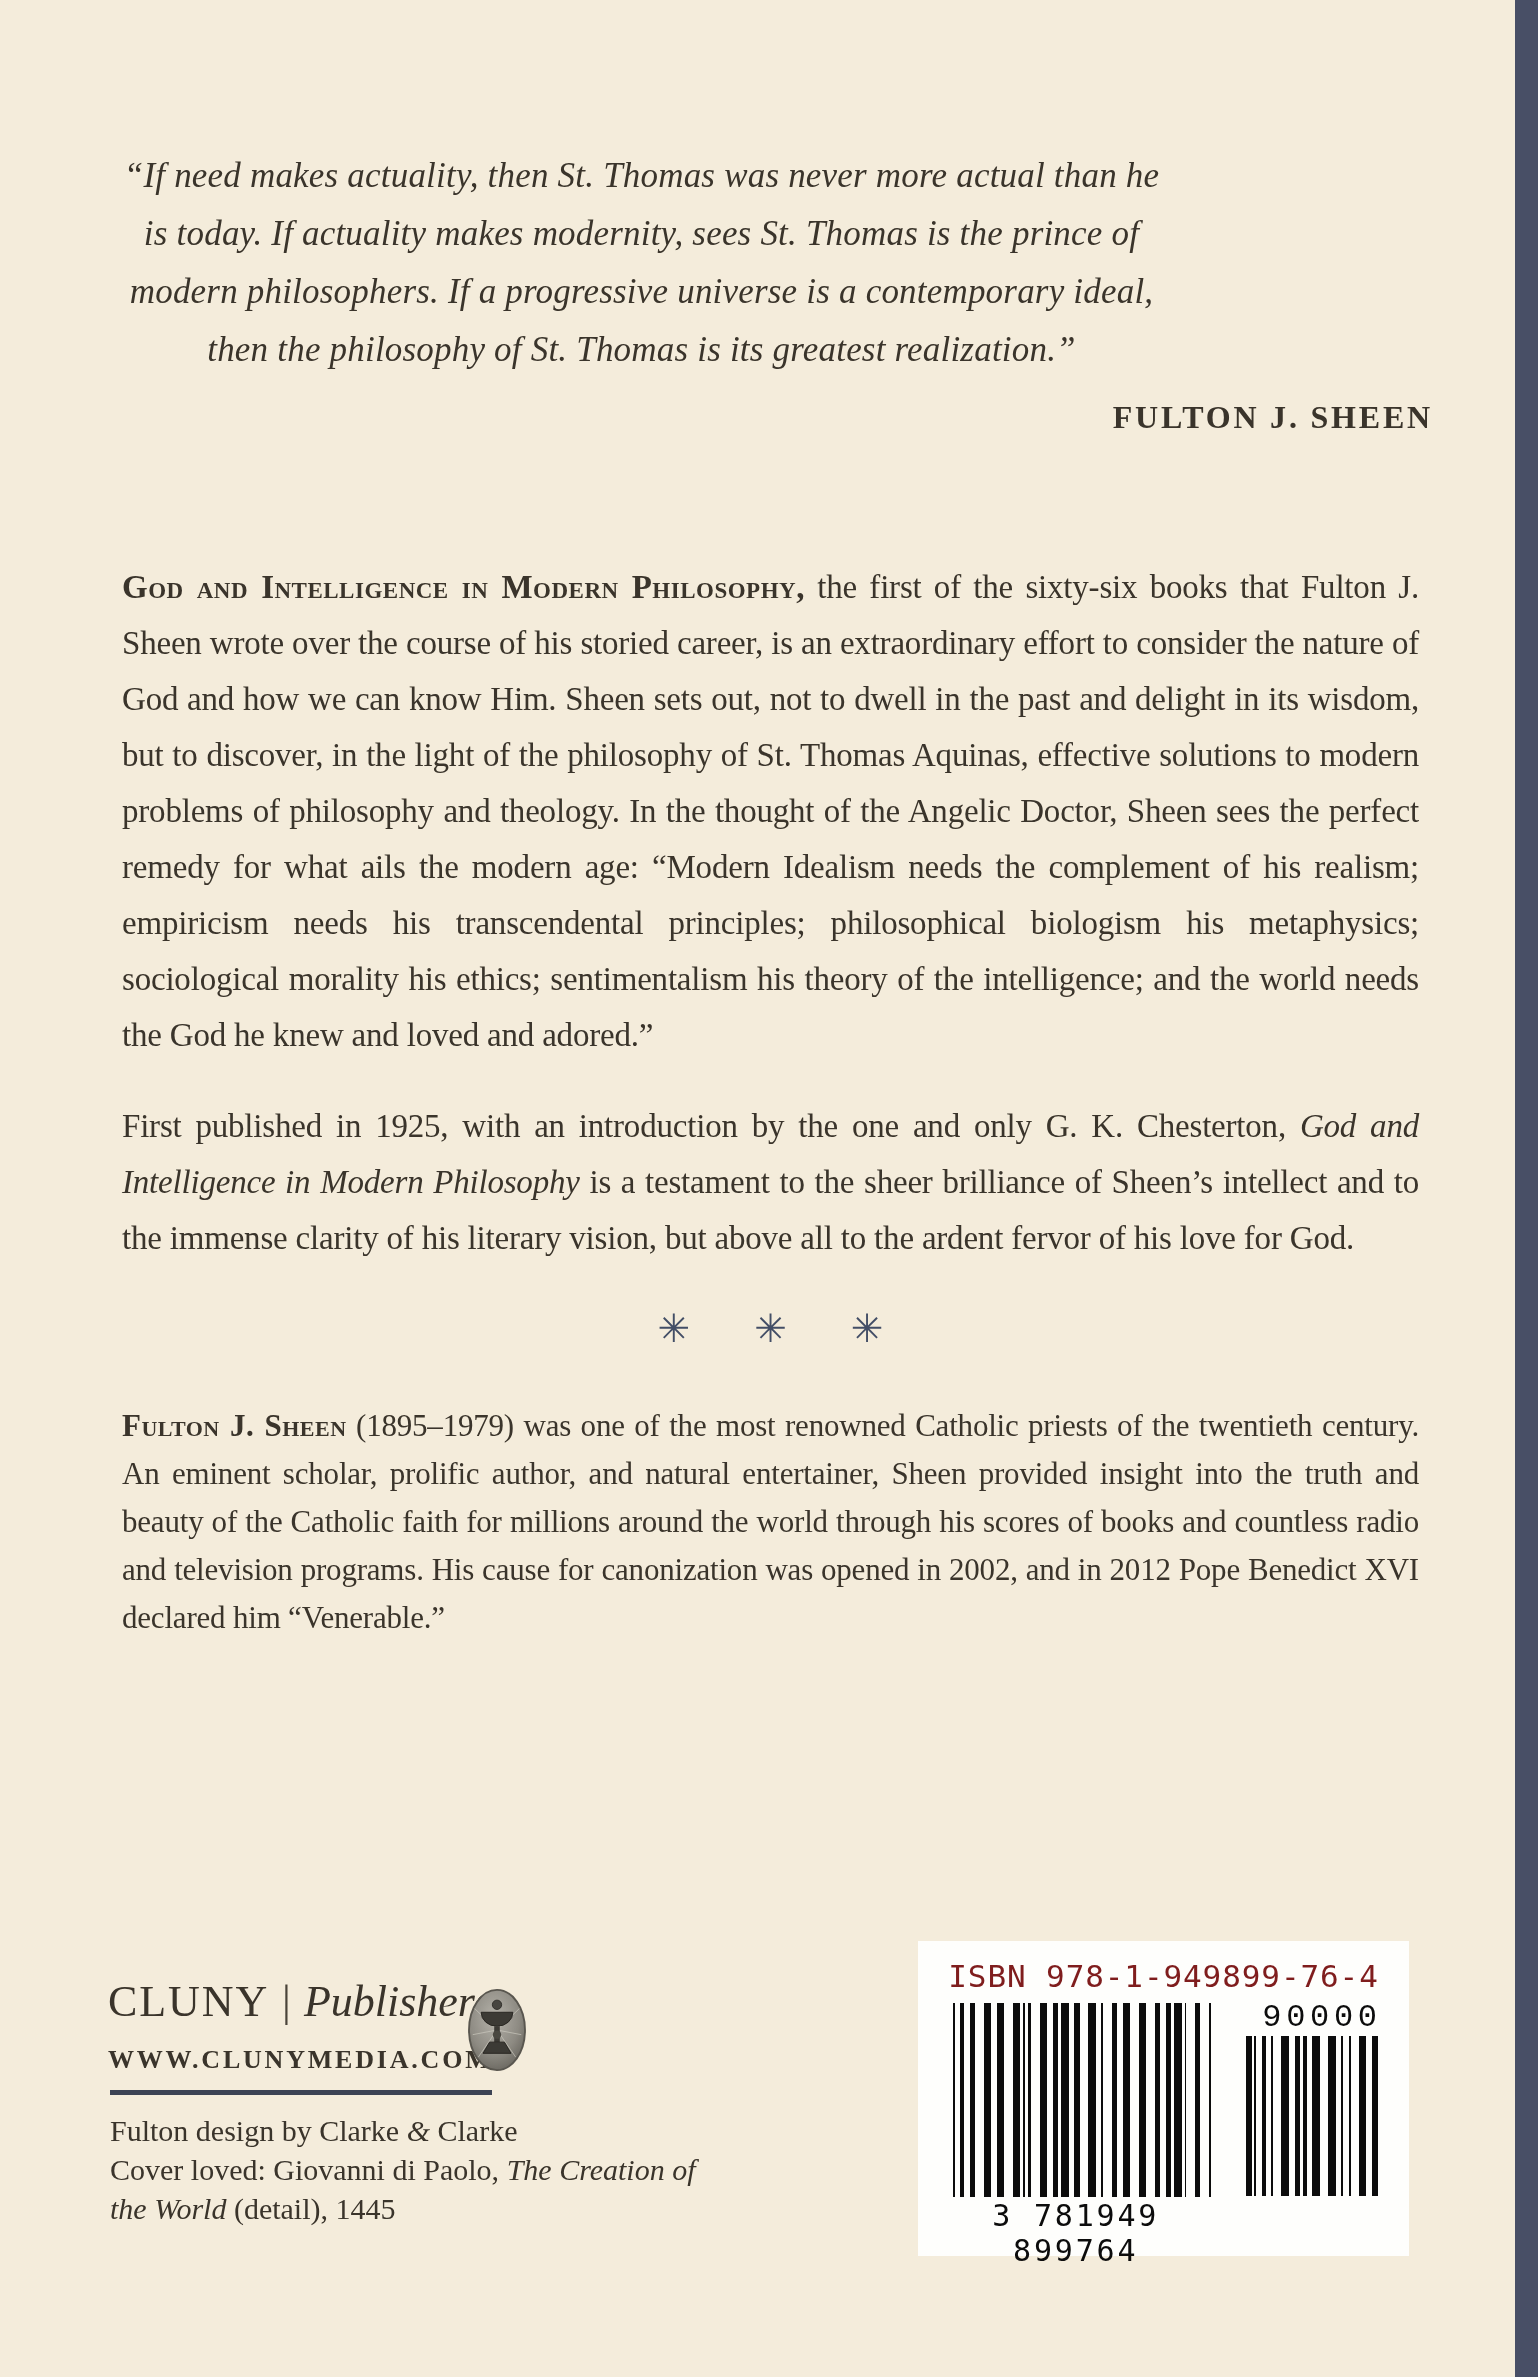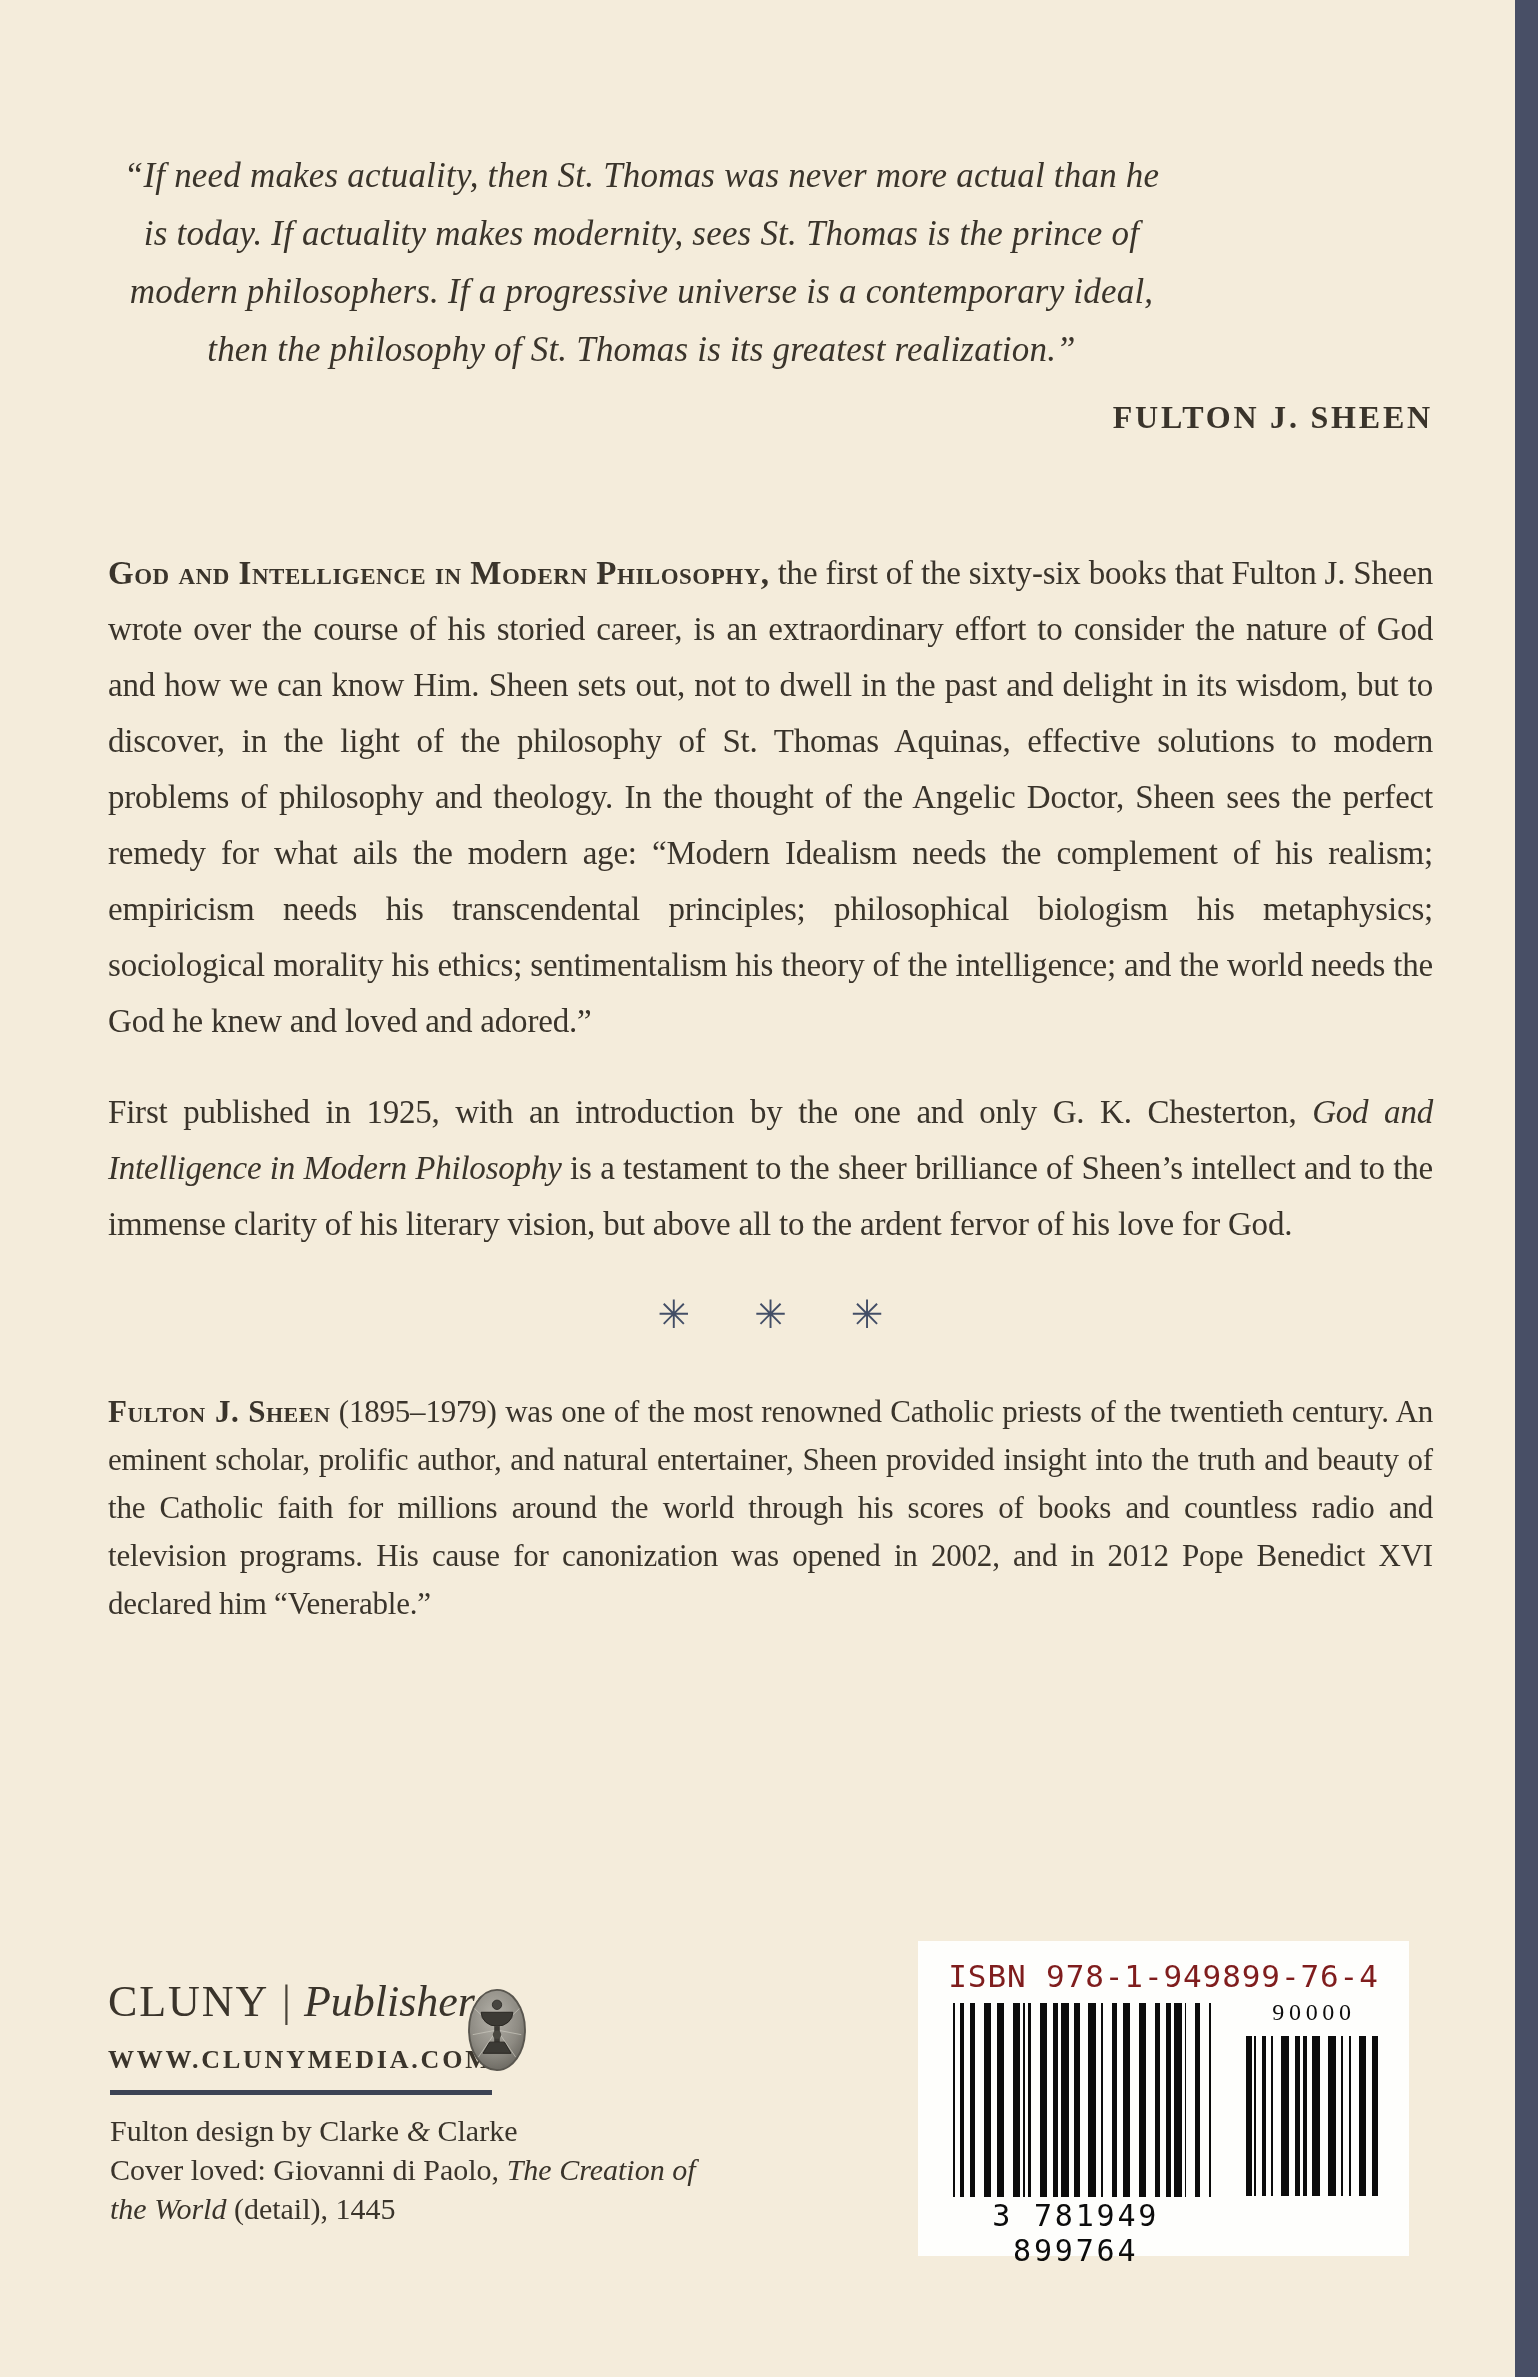--- a/index.html
+++ b/index.html
@@ -29,21 +29,21 @@
     font-style:normal;
   }
   
   .column{
     position:absolute;left:104px;top:541px;width:1333px;
   }
   .para{
     text-align:justify;
     font-size:33px;line-height:56px;
     letter-spacing:-0.2px;
-    margin:4px;
+    margin:18px;
   }
   .lead-caps{
     font-variant:small-caps;
     font-weight:600;
     letter-spacing:0.5px;
   }
   .pub-para{margin-top:35px;}
   .italic{font-style:italic;}
   .divider{
     margin-top:43px;
@@ -89,24 +89,24 @@
     font-family:"DejaVu Sans Mono", monospace;
     font-size:31px;letter-spacing:0.9px;color:#7f1d1d;
   }
   .barcode{
     position:absolute;display:flex;align-items:stretch;overflow:hidden;
   }
   .barcode .bar{background:#0c0c0c;flex:none;}
   .barcode-main{left:35px;top:62px;width:265px;height:194px;}
   .barcode-supp{left:328px;top:95px;width:136px;height:160px;}
   .price-code{
-    position:absolute;left:328px;top:58px;width:136px;
-    text-align:center;
-    font-family:Liberation Serif, serif;
-    font-size:24px;letter-spacing:4.7px;color:#0c0c0c;
+    position:absolute;left:336px;top:58px;width:136px;
+    text-align:center;
+    font-family:Liberation Mono, monospace;
+    font-size:32px;letter-spacing:4.7px;color:#0c0c0c;
   }
   .barcode-digits{
     position:absolute;left:3.7px;top:257px;width:308px;
     text-align:center;
     font-family:"DejaVu Sans Mono", monospace;
     font-size:30px;letter-spacing:2.8px;color:#0c0c0c;
   }
 </style>
 </head>
 <body>

